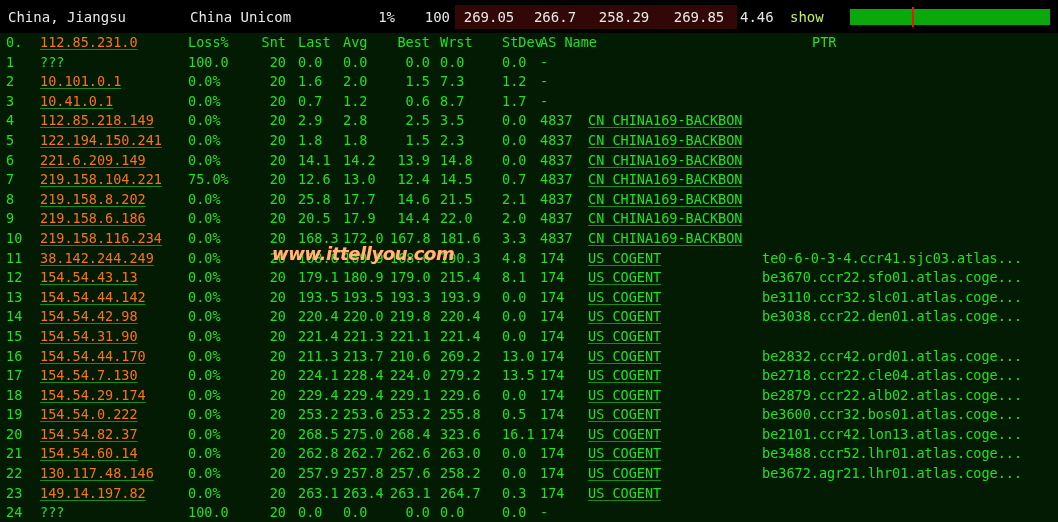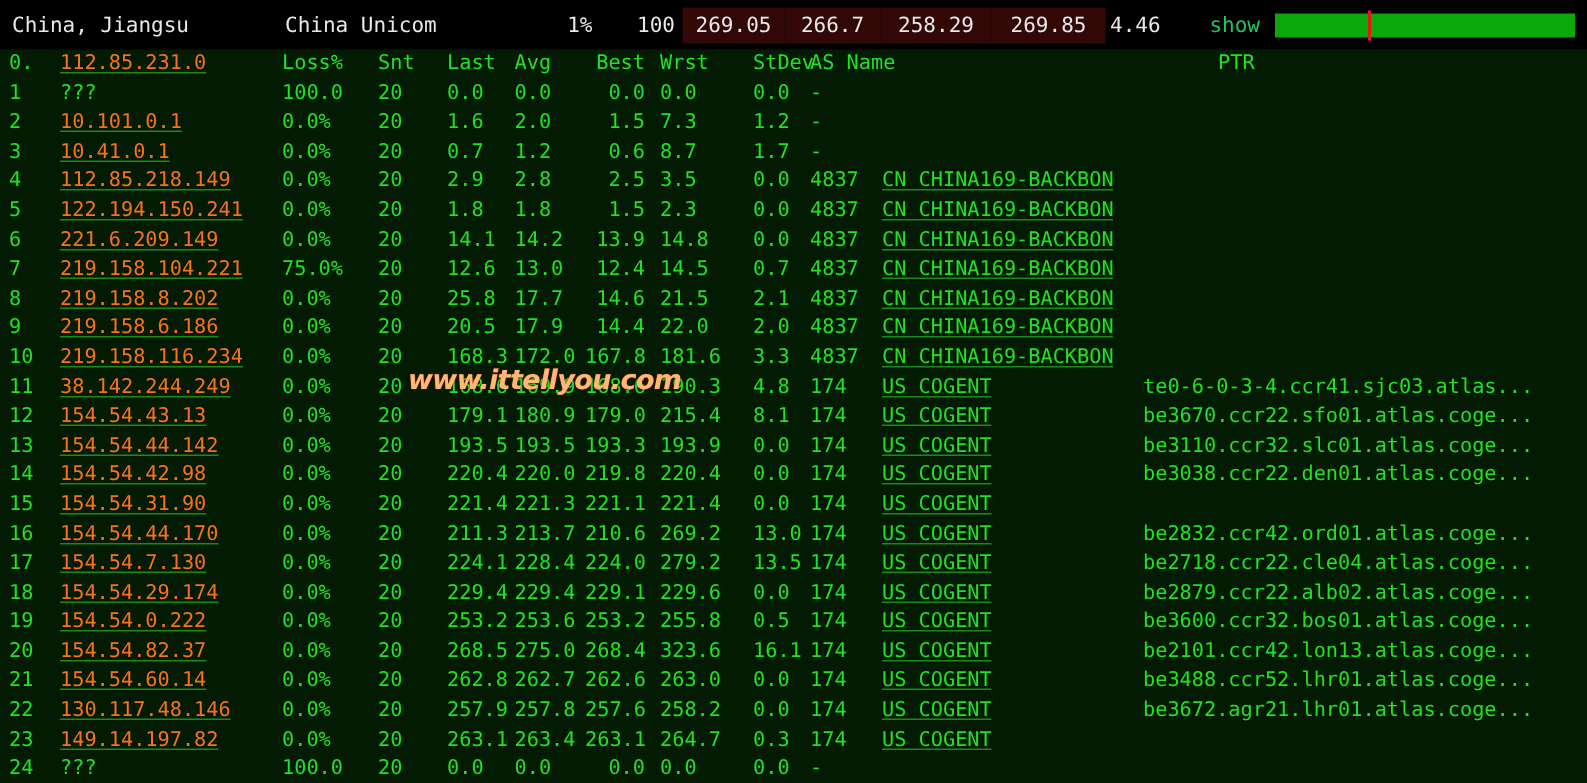--- a/index.html
+++ b/index.html
@@ -37,21 +37,21 @@
   }
   #sum-region   { position:absolute; left: 8px;  width: 175px; }
   #sum-isp      { position:absolute; left: 190px; width: 135px; }
   #sum-loss     { position:absolute; left: 325px; width: 70px; text-align: right; }
   #sum-sent     { position:absolute; left: 395px; width: 55px; text-align: right; }
   #sum-last     { position:absolute; left: 455px; width: 68px; text-align: center; background:#310806; }
   #sum-avg      { position:absolute; left: 523px; width: 64px; text-align: center; background:#310806; }
   #sum-best     { position:absolute; left: 587px; width: 74px; text-align: center; background:#310806; }
   #sum-wrst     { position:absolute; left: 661px; width: 76px; text-align: center; background:#310806; }
   #sum-stdev    { position:absolute; left: 740px; width: 44px; text-align: left; }
-  #sum-show     { position:absolute; left: 790px; width: 50px; color: #22c55e; text-align: right; cursor: pointer; }
+  #sum-show     { position:absolute; left: 790px; width: 50px; color: #bef264; text-align: left; cursor: pointer; }
   #sum-barwrap  {
     position:absolute; left: 850px; top: 9px;
     width: 200px; height: 16px;
     background: #000;
   }
   #sum-bar {
     position: absolute; left: 0; top: 0;
     height: 16px;
     background: #0aa80a;
   }
@@ -83,21 +83,21 @@
     position: absolute;
     top: 0;
     height: 19.6px;
     line-height: 19.6px;
     white-space: nowrap;
     overflow: hidden;
   }
   .c-idx   { left: 6px;   width: 28px;  text-align: left; }
   .c-host  { left: 40px;  width: 150px; text-align: left; }
   .c-loss  { left: 188px; width: 50px;  text-align: left; }
-  .c-snt   { left: 252px; width: 34px;  text-align: left; }
+  .c-snt   { left: 252px; width: 34px;  text-align: right; }
   .c-last  { left: 298px; width: 40px;  text-align: left; }
   .c-avg   { left: 343px; width: 40px;  text-align: left; }
   .c-best  { left: 390px; width: 40px;  text-align: right; }
   .c-wrst  { left: 440px; width: 40px;  text-align: left; }
   .c-stdev { left: 490px; width: 42px;  text-align: left; margin-left: 12px; }
   .c-as    { left: 540px; width: 48px;  text-align: left; }
   .c-ptr   { left: 762px; width: 294px; text-align: left; }
   .c-hdr-as   { left: 540px; width: 300px; text-align: left; }
   .c-hdr-ptr  { left: 812px; width: 240px; text-align: left; }
 

